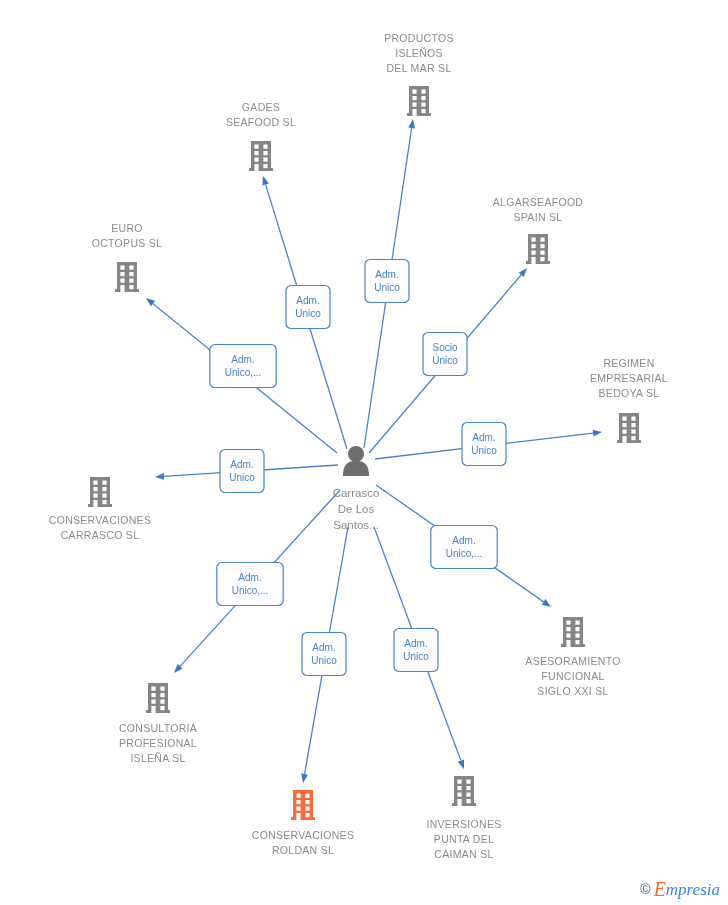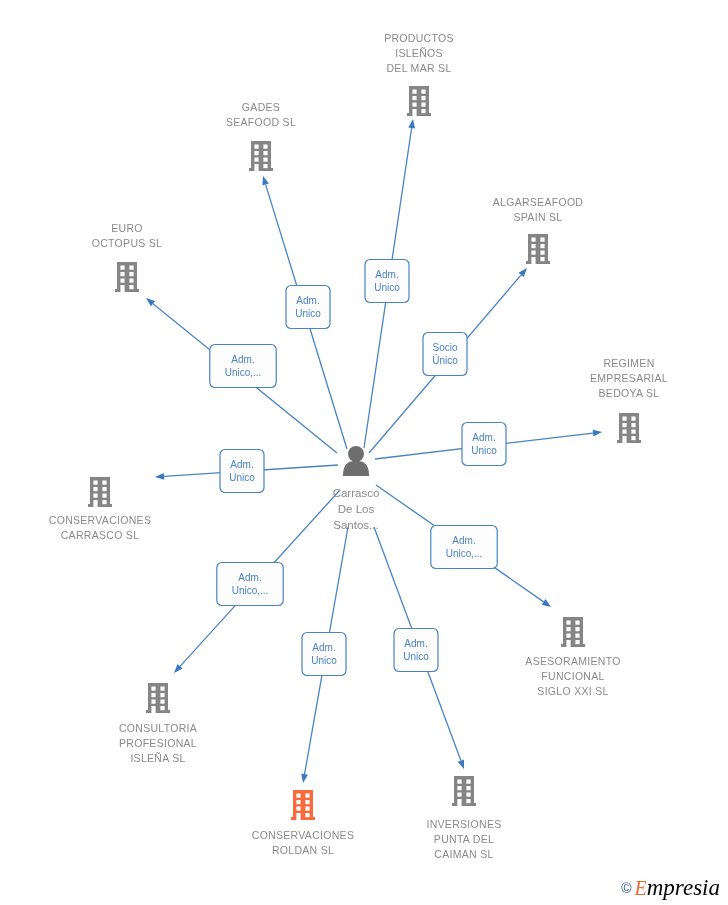--- a/index.html
+++ b/index.html
@@ -78,22 +78,22 @@
   .wm-e {
     font-family: "Liberation Serif", serif;
     font-style: italic;
     font-size: 20px;
     color: #f4692f;
     line-height: 1;
   }
   .wm-rest {
     font-family: "Liberation Serif", serif;
     font-style: italic;
-    font-size: 23px;
-    color: #000000;
+    font-size: 17px;
+    color: #3b82f6;
     line-height: 1;
     margin-left: -3px;
   }
 </style>
 </head>
 <body>
 
 <div id="graph-root">
   <svg class="graph-canvas" viewBox="0 0 728 905">
     <g id="edges-layer">

